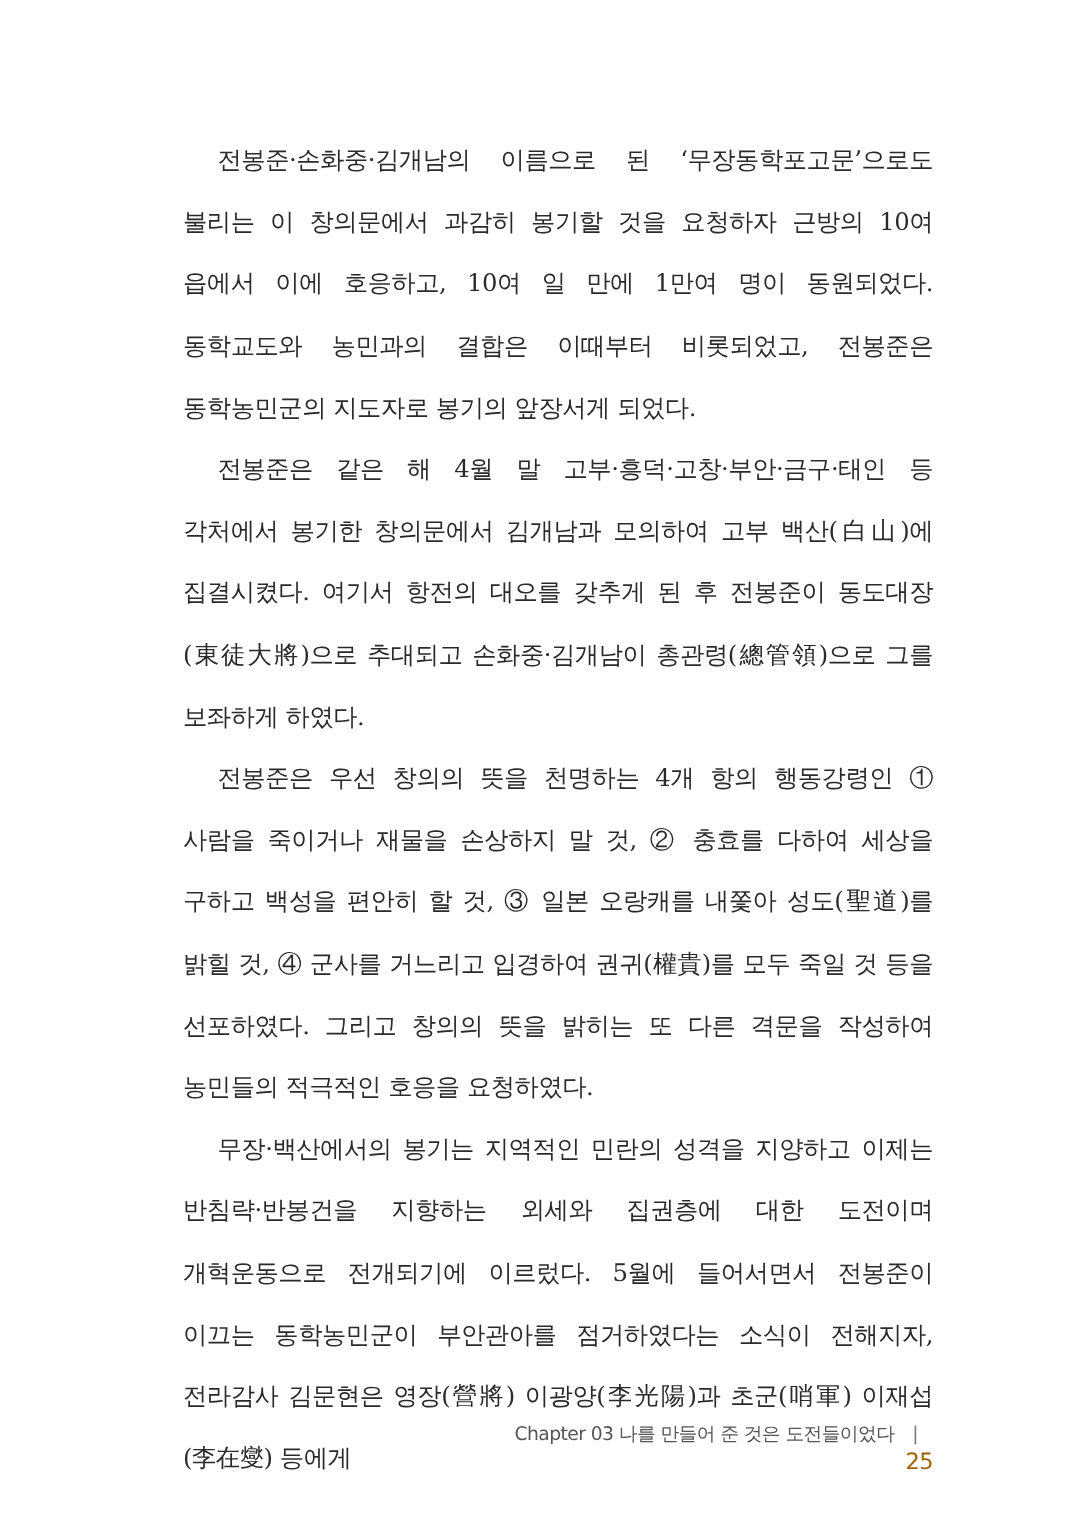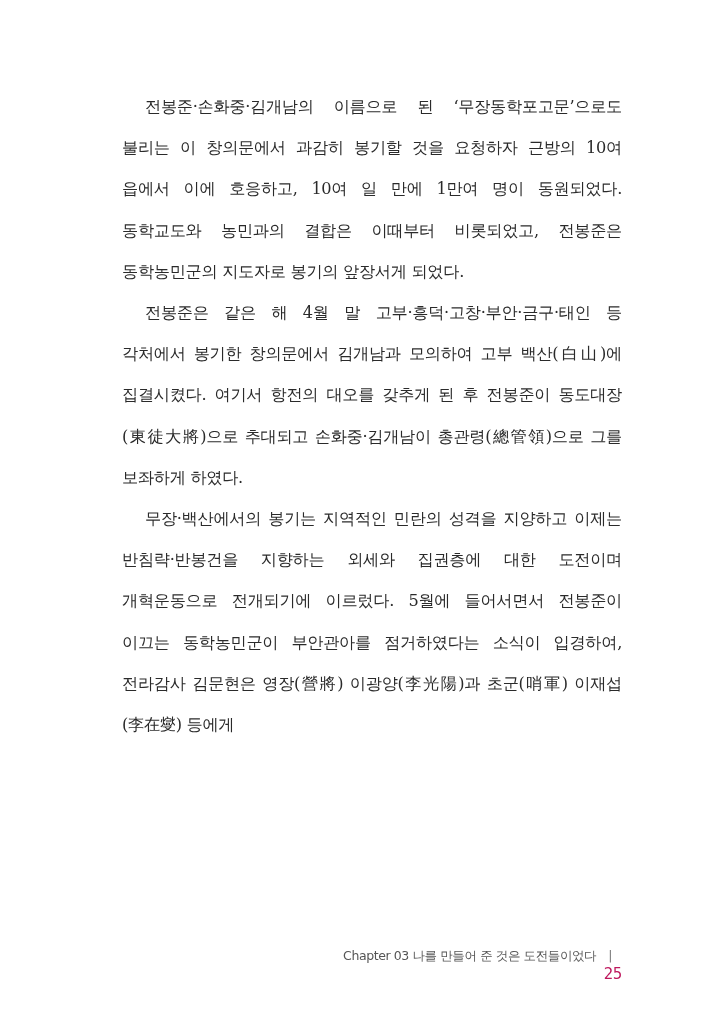--- a/index.html
+++ b/index.html
@@ -1,26 +1,27 @@
 <!DOCTYPE html>
 <html><head>
 <meta charset="utf-8">
 <style>
   html, body { margin:0; padding:0; }
   body { width:721px; height:1024px; background:#ffffff; position:relative; overflow:hidden; }
   .page { position:absolute; left:122px; top:86px; width:500px; }
   .para { margin:0; font-family:"DejaVu Serif","Liberation Serif",serif; font-size:16.2px; line-height:41.2px; color:#2a2a2a; text-align:justify; text-align-last:left; letter-spacing:-0.3px; text-indent:23px; word-break:keep-all; }
   .footer { position:absolute; top:948px; left:340px; width:282px; text-align:right; font-family:"DejaVu Sans","Liberation Sans",sans-serif; font-size:12.5px; color:#555; letter-spacing:-0.4px; }
   .footer .sep { display:inline-block; margin:0 10px 0 12px; color:#777; }
-  .footer .num { font-size:15px; color:#be185d; }
+  .footer .num { font-size:15px; color:#a16207; }
 </style>
 </head>
 <body>
 
 <div class="page">
   <p class="para">전봉준·손화중·김개남의 이름으로 된 ‘무장동학포고문’으로도 불리는 이 창의문에서 과감히 봉기할 것을 요청하자 근방의 10여 읍에서 이에 호응하고, 10여 일 만에 1만여 명이 동원되었다. 동학교도와 농민과의 결합은 이때부터 비롯되었고, 전봉준은 동학농민군의 지도자로 봉기의 앞장서게 되었다.</p>
   <p class="para">전봉준은 같은 해 4월 말 고부·흥덕·고창·부안·금구·태인 등 각처에서 봉기한 창의문에서 김개남과 모의하여 고부 백산(白山)에 집결시켰다. 여기서 항전의 대오를 갖추게 된 후 전봉준이 동도대장(東徒大將)으로 추대되고 손화중·김개남이 총관령(總管領)으로 그를 보좌하게 하였다.</p>
-  <p class="para">무장·백산에서의 봉기는 지역적인 민란의 성격을 지양하고 이제는 반침략·반봉건을 지향하는 외세와 집권층에 대한 도전이며 개혁운동으로 전개되기에 이르렀다. 5월에 들어서면서 전봉준이 이끄는 동학농민군이 부안관아를 점거하였다는 소식이 입경하여, 전라감사 김문현은 영장(營將) 이광양(李光陽)과 초군(哨軍) 이재섭(李在燮) 등에게</p>
+  <p class="para">전봉준은 우선 창의의 뜻을 천명하는 4개 항의 행동강령인 ① 사람을 죽이거나 재물을 손상하지 말 것, ② 충효를 다하여 세상을 구하고 백성을 편안히 할 것, ③ 일본 오랑캐를 내쫓아 성도(聖道)를 밝힐 것, ④ 군사를 거느리고 입경하여 권귀(權貴)를 모두 죽일 것 등을 선포하였다. 그리고 창의의 뜻을 밝히는 또 다른 격문을 작성하여 농민들의 적극적인 호응을 요청하였다.</p>
+  <p class="para">무장·백산에서의 봉기는 지역적인 민란의 성격을 지양하고 이제는 반침략·반봉건을 지향하는 외세와 집권층에 대한 도전이며 개혁운동으로 전개되기에 이르렀다. 5월에 들어서면서 전봉준이 이끄는 동학농민군이 부안관아를 점거하였다는 소식이 전해지자, 전라감사 김문현은 영장(營將) 이광양(李光陽)과 초군(哨軍) 이재섭(李在燮) 등에게</p>
 </div>
 
 <div class="footer">
   <span>Chapter 03 나를 만들어 준 것은 도전들이었다</span><span class="sep">|</span><span class="num">25</span>
 </div>
 
 </body></html>

